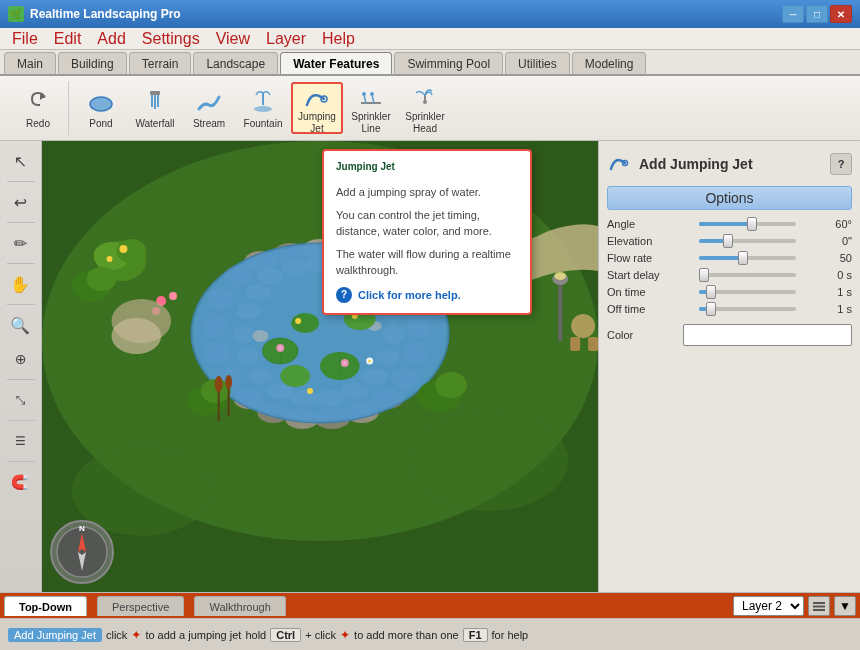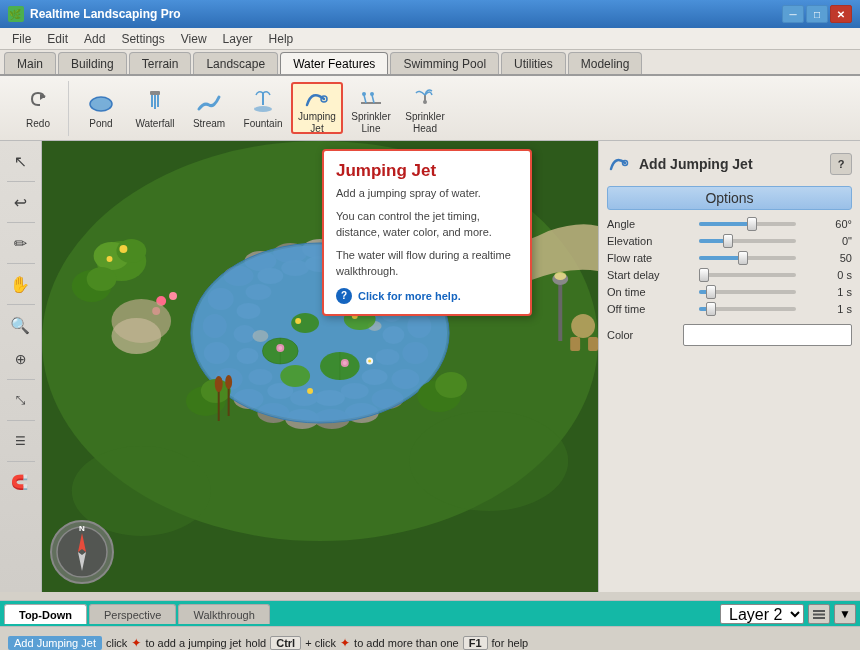--- a/index.html
+++ b/index.html
@@ -44,22 +44,22 @@
       height: 22px;
       display: flex;
       align-items: center;
       border-bottom: 1px solid #c0bdb8;
       padding: 0 4px;
     }
     .menu-item {
       padding: 2px 8px;
       cursor: pointer;
       border-radius: 2px;
-      font-size: 12px;
-      color: #404040;
+      font-size: 16px;
+      color: #b91c1c;
     }
 
     
     #tabbar {
       background: #e8e4de;
       height: 26px;
       display: flex;
       align-items: flex-end;
       border-bottom: 2px solid #9b9b9b;
       padding: 0 4px;
@@ -73,21 +73,21 @@
       background: #d4d0c8;
       font-size: 12px;
       color: #333;
       margin-right: 2px;
       height: 22px;
       display: flex; align-items: center;
     }
     .tab.active {
       background: #f5f3ef;
       border-color: #888;
-      font-weight: normal;
+      font-weight: bold;
       color: #000;
     }
 
     
     #toolbar {
       background: linear-gradient(to bottom, #f5f3ef, #e8e4de);
       height: 65px;
       border-bottom: 1px solid #bbb;
       display: flex;
       align-items: center;
@@ -186,24 +186,24 @@
       left: 280px;
       width: 210px;
       background: white;
       border: 2px solid #e74c3c;
       border-radius: 4px;
       padding: 10px 12px;
       box-shadow: 2px 2px 8px rgba(0,0,0,0.3);
       z-index: 100;
     }
     .tooltip-title {
-      font-size: 17px;
+      font-size: 10px;
       font-weight: bold;
-      color: #b91c1c;
-      margin-bottom: 4px;
+      color: #14532d;
+      margin-bottom: 12px;
     }
     .tooltip-text {
       font-size: 11px;
       color: #444;
       line-height: 1.5;
       margin-bottom: 6px;
     }
     .tooltip-help {
       display: flex;
       align-items: center;
@@ -355,21 +355,21 @@
     
     .layer-row {
       display: flex;
       align-items: center;
       flex: 1;
       justify-content: flex-end;
       gap: 4px;
     }
     .layer-select {
       height: 20px;
-      font-size: 16px;
+      font-size: 12px;
       border: 1px solid #888;
       background: white;
       padding: 0 4px;
       border-radius: 2px;
       cursor: pointer;
     }
     .layer-btn {
       width: 22px; height: 20px;
       background: #d4d0c8;
       border: 1px solid #888;
@@ -802,21 +802,21 @@
       <div class="slider-value">1 s</div>
     </div>
 
     <div class="color-row">
       <div class="color-label">Color</div>
       <div class="color-swatch"></div>
     </div>
   </div>
 </div>
 
-<div id="view-tabs" style="height:26px; background:#14b8a6; border-top:1px solid #bbb; display:flex; align-items:flex-start; padding:3px 4px 0 4px; gap:2px;margin-top:8px;">
+<div id="view-tabs" style="height:26px; background:#c2410c; border-top:1px solid #bbb; display:flex; align-items:flex-start; padding:3px 4px 0 4px; gap:10px;">
   <div class="view-tab active">Top-Down</div>
   <div class="view-tab">Perspective</div>
   <div class="view-tab">Walkthrough</div>
   <div class="layer-row">
     <select class="layer-select">
       <option>Layer 1</option>
       <option selected="">Layer 2</option>
       <option>Layer 3</option>
     </select>
     <div class="layer-btn">

